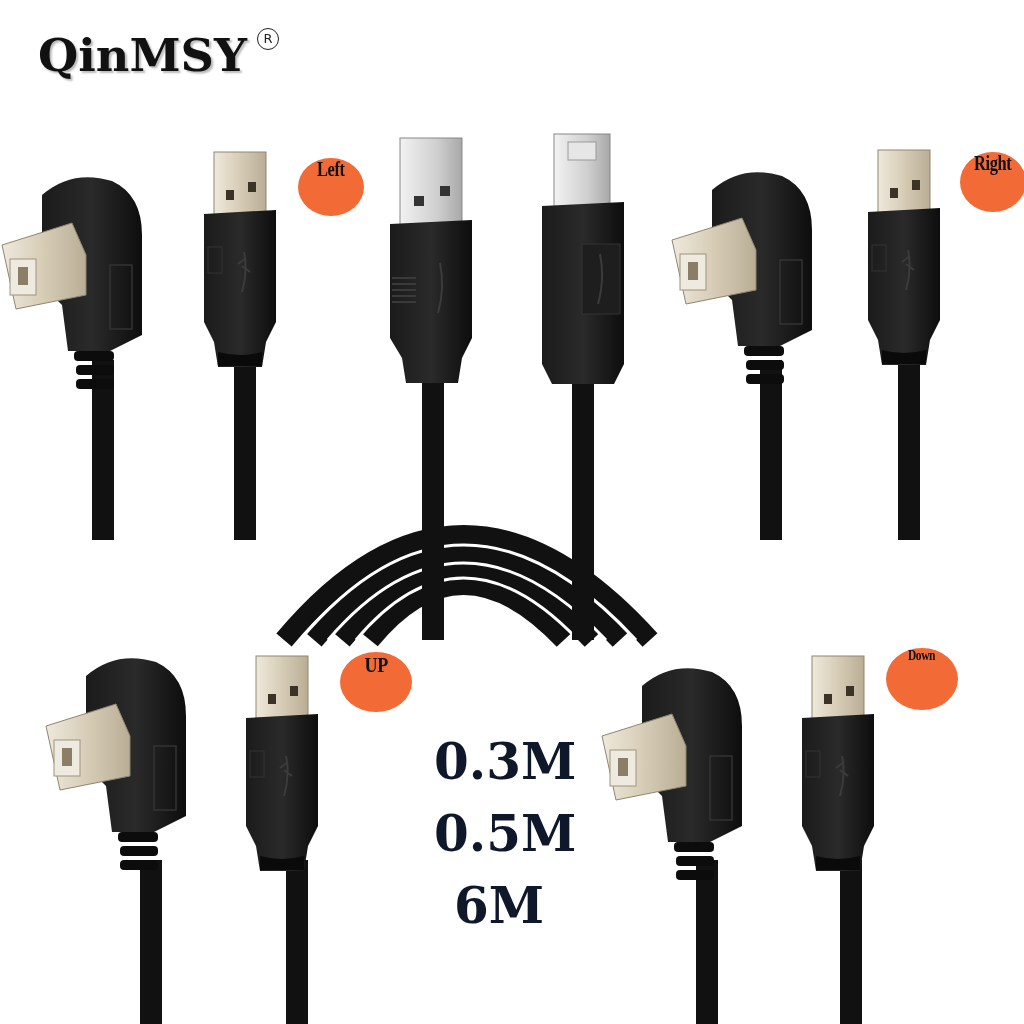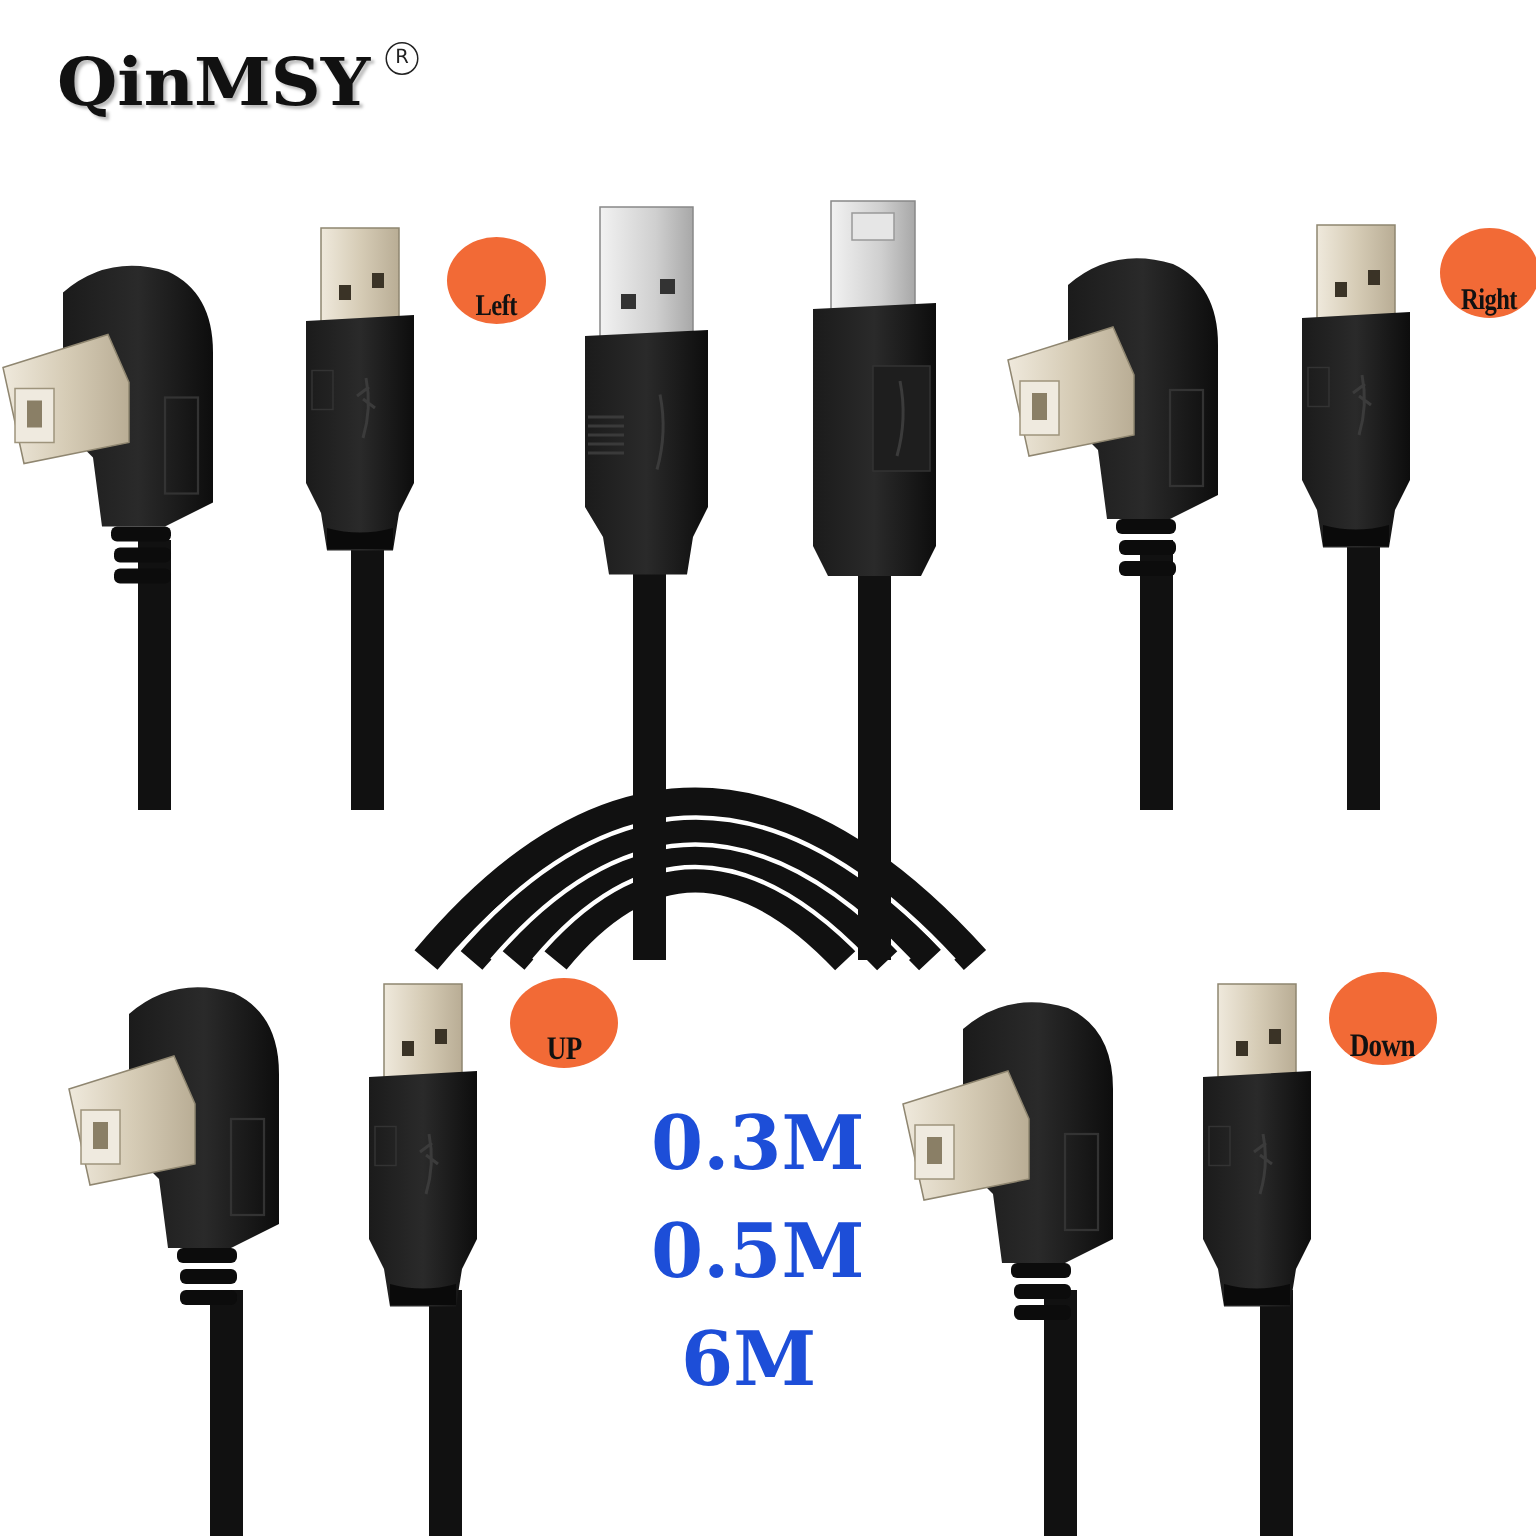--- a/index.html
+++ b/index.html
@@ -4,25 +4,25 @@
 <style>
   html, body { margin: 0; padding: 0; background: #ffffff; }
   body { width: 1024px; height: 1024px; position: relative; overflow: hidden; font-family: "DejaVu Serif", serif; }
   .abs { position: absolute; }
 
   
   .brand { left: 38px; top: 30px; font-family: "DejaVu Serif", serif; font-weight: bold; font-size: 44px; color: #111; letter-spacing: 0px; text-shadow: 2px 2px 2px #bbb; transform: scaleX(1.05); transform-origin: left center; }
   .reg { left: 257px; top: 28px; width: 20px; height: 20px; border: 1.5px solid #222; border-radius: 50%; font-family: "DejaVu Sans", sans-serif; font-size: 13px; line-height: 20px; text-align: center; color: #222; }
 
   
-  .badge { background: #f26a36; border-radius: 50%; display: flex; align-items: flex-end; justify-content: center; font-family: "Liberation Serif", serif; font-weight: bold; color: #111; letter-spacing: -0.5px; }
+  .badge { background: #f26a36; border-radius: 50%; display: flex; align-items: flex-start; justify-content: center; font-family: "Liberation Serif", serif; font-weight: bold; color: #111; letter-spacing: -0.5px; }
   .badge span { transform: scaleX(0.82); display: inline-block; }
 
   
-  .sizes { left: 430px; top: 726px; width: 160px; font-family: "DejaVu Serif", serif; font-weight: bold; color: #1d4ed8; font-size: 50px; line-height: 72px; }
+  .sizes { left: 430px; top: 726px; width: 160px; font-family: "DejaVu Serif", serif; font-weight: bold; color: #0f172a; font-size: 50px; line-height: 72px; }
   .sizes div { white-space: nowrap; }
 
   svg { position: absolute; overflow: visible; }
 </style>
 </head>
 <body>
 
 <div class="abs brand">QinMSY</div>
 <div class="abs reg">R</div>
 
@@ -145,15 +145,15 @@
   <div style="padding-left:4px">0.5M</div>
   <div style="padding-left:24px">6M</div>
 </div>
 
 <svg style="left:596px;top:650px" width="300" height="374">
   <rect x="100" y="210" width="22" height="164" fill="#111"></rect>
   <rect x="244" y="210" width="22" height="164" fill="#111"></rect>
   <use href="#usbBangled" x="6" y="16"></use>
   <use href="#usbA" x="206" y="6"></use>
 </svg>
-<div class="abs badge" style="left:886px;top:648px;width:72px;height:62px;font-size:22px">
+<div class="abs badge" style="left:886px;top:648px;width:72px;height:62px;font-size:14px">
     <span>Down</span>
   </div>
 
 </body></html>

